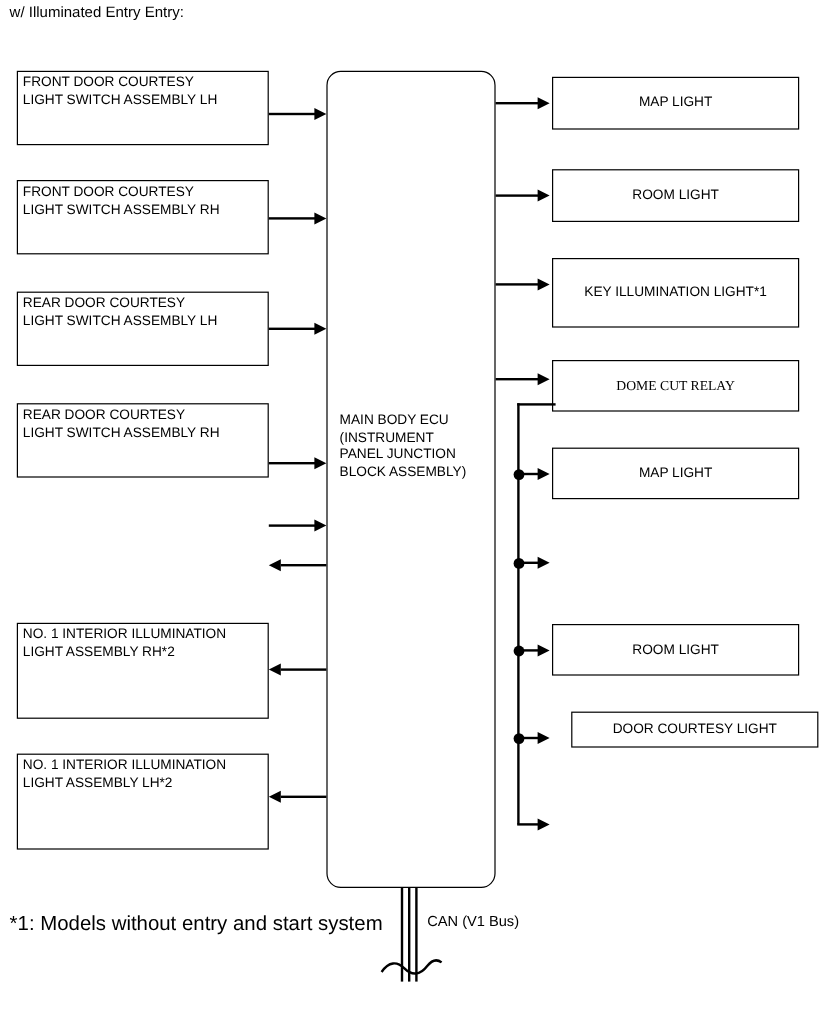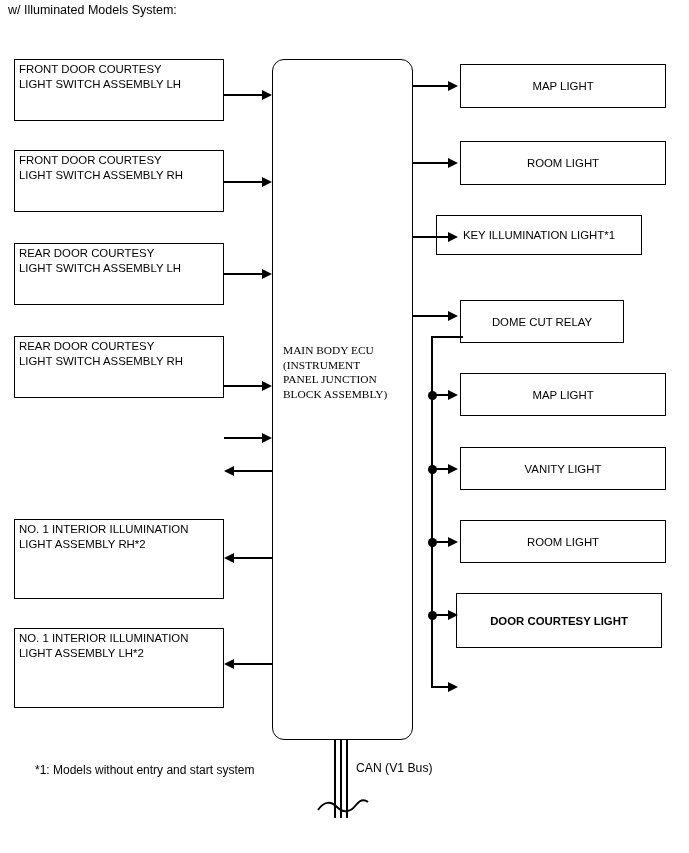--- a/index.html
+++ b/index.html
@@ -78,38 +78,37 @@
   }
   .dot {
     position: absolute;
     width: 9px;
     height: 9px;
     border-radius: 50%;
     background: #000;
   }
   .note {
     position: absolute;
-    font-size: 12px;
+    font-size: 17px;
     line-height: 16px;
     white-space: nowrap;
-    margin-left: 27px;
   }
   .canlabel {
     position: absolute;
     font-size: 12.2px;
     white-space: nowrap;
   }
   .canbus { position: absolute; }
 </style>
 </head>
 <body>
 
 <div id="page">
 
-  <div class="title">w/ Illuminated Models System:</div>
+  <div class="title">w/ Illuminated Entry Entry:</div>
 
   <div class="box" style="left:14px; top:59px; width:210px; height:62px;">
     <div class="txt">FRONT DOOR COURTESY
 LIGHT SWITCH ASSEMBLY LH</div>
   </div>
 
   <div class="box" style="left:14px; top:150px; width:210px; height:62px;">
     <div class="txt">FRONT DOOR COURTESY
 LIGHT SWITCH ASSEMBLY RH</div>
   </div>
@@ -129,55 +128,52 @@
     <div class="txt">NO. 1 INTERIOR ILLUMINATION
 LIGHT ASSEMBLY RH*2</div>
   </div>
 
   <div class="box" style="left:14px; top:628px; width:210px; height:80px;">
     <div class="txt">NO. 1 INTERIOR ILLUMINATION
 LIGHT ASSEMBLY LH*2</div>
   </div>
 
   <div class="box center-ecu" style="left:272px; top:59px; width:141px; height:681px;">
-    <div class="txt" style="top:283px;font-family:Liberation Serif, serif;">MAIN BODY ECU
+    <div class="txt" style="top:283px;">MAIN BODY ECU
 (INSTRUMENT
 PANEL JUNCTION
 BLOCK ASSEMBLY)</div>
   </div>
 
   <div class="box" style="left:460px; top:64px; width:206px; height:44px;">
     <div class="txt center">MAP LIGHT</div>
   </div>
 
   <div class="box" style="left:460px; top:141px; width:206px; height:44px;">
     <div class="txt center">ROOM LIGHT</div>
   </div>
 
-  <div class="box" style="left:436px; top:215px; width:206px; height:40px;">
+  <div class="box" style="left:460px; top:215px; width:206px; height:58px;">
     <div class="txt center">KEY ILLUMINATION LIGHT*1</div>
   </div>
 
-  <div class="box" style="left:460px; top:300px; width:164px; height:43px;">
+  <div class="box" style="left:460px; top:300px; width:206px; height:43px;font-family:Liberation Serif, serif;">
     <div class="txt center">DOME CUT RELAY</div>
   </div>
 
   <div class="box" style="left:460px; top:373px; width:206px; height:43px;">
     <div class="txt center">MAP LIGHT</div>
   </div>
 
-  <div class="box" style="left:460px; top:447px; width:206px; height:43px;">
-    <div class="txt center">VANITY LIGHT</div>
-  </div>
 
   <div class="box" style="left:460px; top:520px; width:206px; height:43px;">
     <div class="txt center">ROOM LIGHT</div>
   </div>
 
-  <div class="box" style="left:456px; top:593px; width:206px; height:55px;font-weight:bold;">
+  <div class="box" style="left:476px; top:593px; width:206px; height:30px;">
     <div class="txt center">DOOR COURTESY LIGHT</div>
   </div>
 
 
   <div class="line hline" style="left:224px; top:94px; width:40px;"></div>
   <div class="arrow-r" style="left:262px; top:89.5px;"></div>
 
   <div class="line hline" style="left:224px; top:181px; width:40px;"></div>
   <div class="arrow-r" style="left:262px; top:176.5px;"></div>
 

